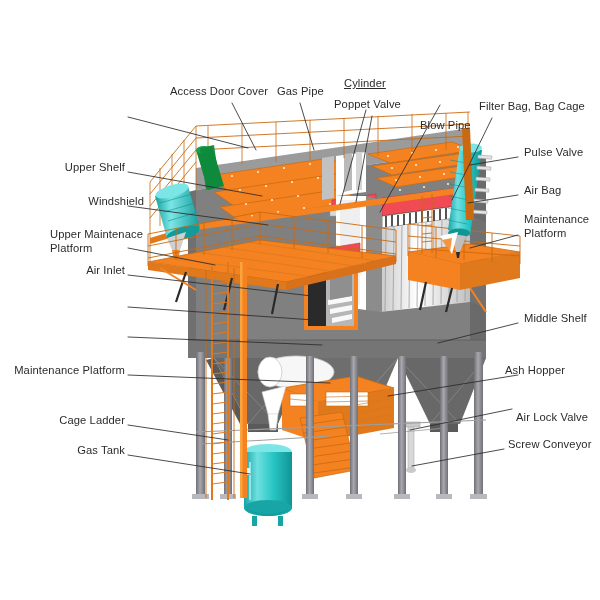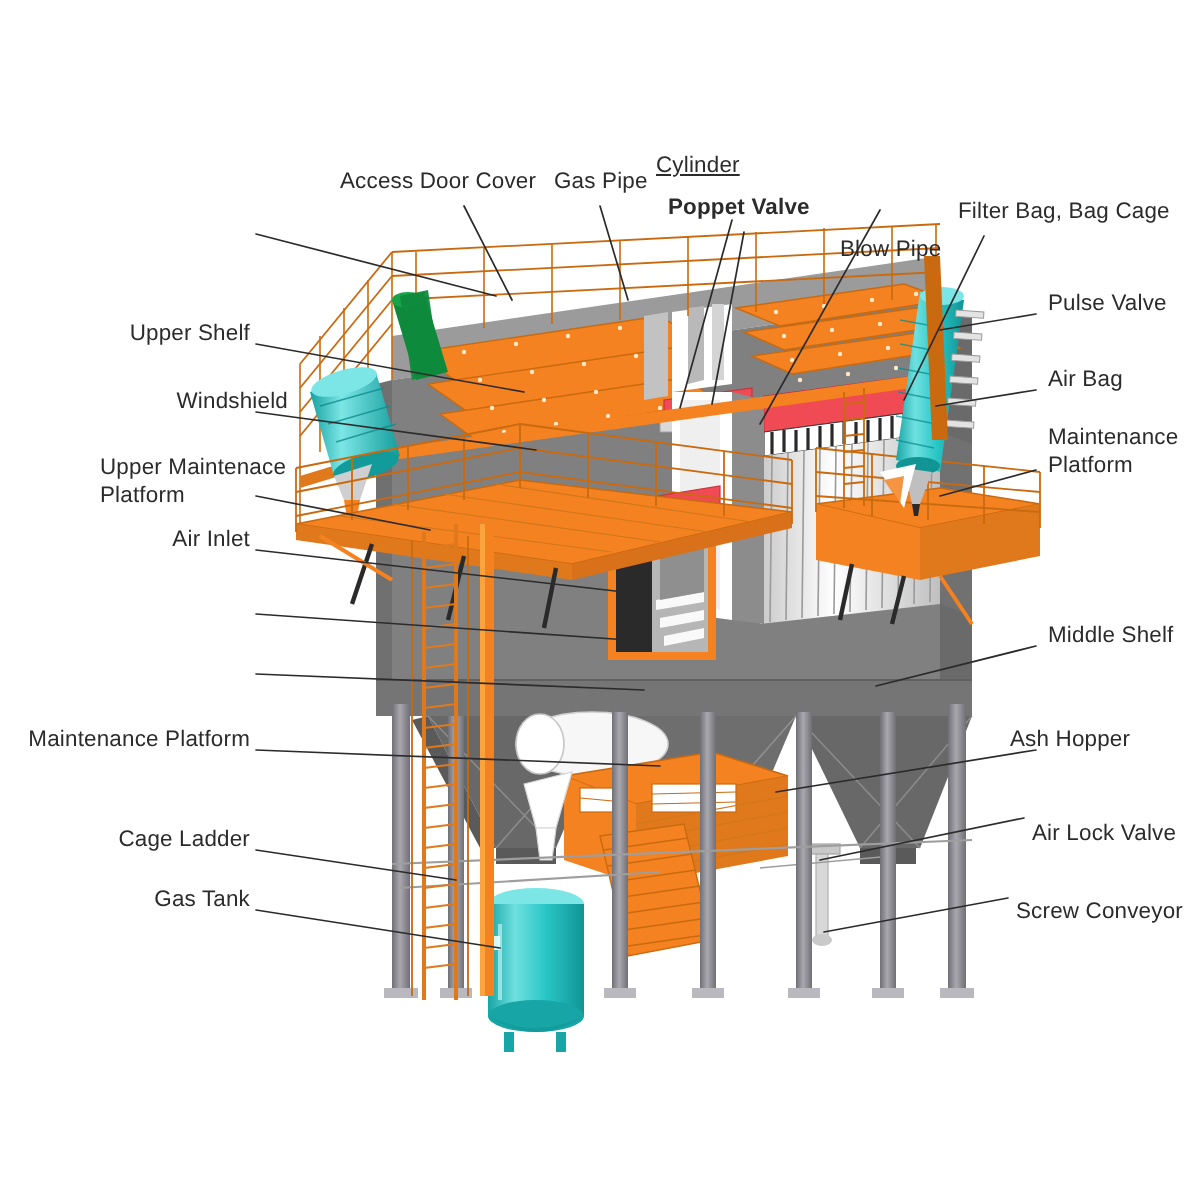--- a/index.html
+++ b/index.html
@@ -545,27 +545,27 @@
   <div class="lbl r" style="left:0px;top:194px;width:144px;">Windshield</div>
   <div class="lbl l" style="left:10px;top:227px;width:130px;margin-left:40px;">Upper Maintenace
 Platform</div>
   <div class="lbl r" style="left:0px;top:263px;width:125px;">Air Inlet</div>
   <div class="lbl r" style="left:0px;top:363px;width:125px;">Maintenance Platform</div>
   <div class="lbl r" style="left:0px;top:413px;width:125px;">Cage Ladder</div>
   <div class="lbl r" style="left:0px;top:443px;width:125px;">Gas Tank</div>
 
   <div class="lbl l" style="left:170px;top:84px;">Access Door Cover</div>
   <div class="lbl l" style="left:277px;top:84px;">Gas Pipe</div>
-  <div class="lbl l" style="left:328px;top:76px;text-decoration:underline;">Cylinder</div>
-  <div class="lbl l" style="left:334px;top:97px;font-weight:bold;">Poppet Valve</div>
+  <div class="lbl l" style="left:344px;top:76px;text-decoration:underline;">Cylinder</div>
+  <div class="lbl l" style="left:334px;top:97px;">Poppet Valve</div>
   <div class="lbl l" style="left:420px;top:86px;margin-top:32px;">Blow Pipe</div>
   <div class="lbl l" style="left:479px;top:99px;">Filter Bag, Bag Cage</div>
 
   <div class="lbl l" style="left:524px;top:145px;">Pulse Valve</div>
   <div class="lbl l" style="left:524px;top:183px;">Air Bag</div>
   <div class="lbl l" style="left:524px;top:212px;">Maintenance
 Platform</div>
   <div class="lbl l" style="left:524px;top:311px;">Middle Shelf</div>
   <div class="lbl l" style="left:505px;top:363px;">Ash Hopper</div>
   <div class="lbl l" style="left:516px;top:410px;">Air Lock Valve</div>
-  <div class="lbl l" style="left:508px;top:437px;margin-top:12px;">Screw Conveyor</div>
+  <div class="lbl l" style="left:508px;top:437px;">Screw Conveyor</div>
 
 </div>
 
 </body></html>

